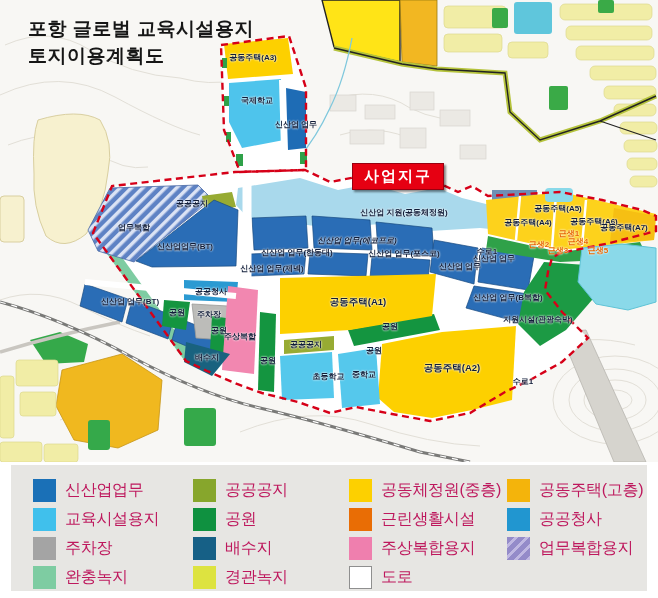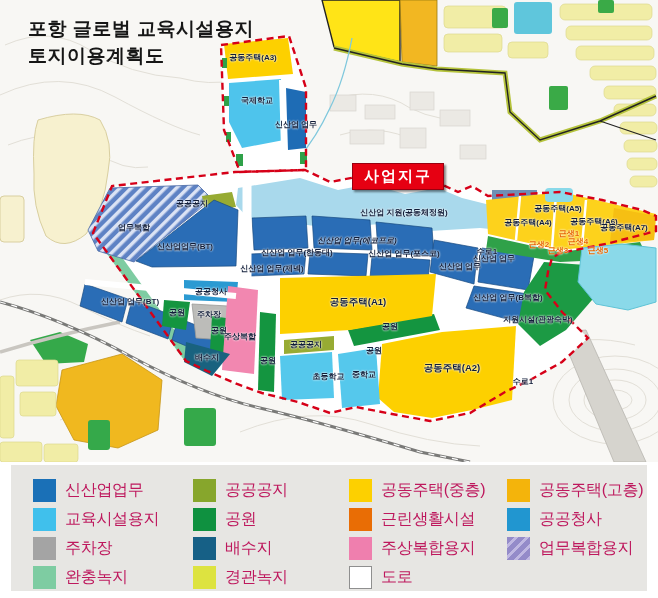--- a/index.html
+++ b/index.html
@@ -296,21 +296,21 @@
           <span class="llab">배수지</span>
         </div>
         <div class="litem">
           <span class="lsw" style="background: rgb(221, 227, 64);"></span>
           <span class="llab">경관녹지</span>
         </div>
       </div>
       <div class="lcol" style="left: 338px;">
         <div class="litem">
           <span class="lsw" style="background: rgb(253, 208, 0);"></span>
-          <span class="llab">공동주택(중층)</span>
+          <span class="llab">공동체정원(중층)</span>
         </div>
         <div class="litem">
           <span class="lsw" style="background: rgb(233, 109, 5);"></span>
           <span class="llab">근린생활시설</span>
         </div>
         <div class="litem">
           <span class="lsw" style="background: rgb(239, 127, 174);"></span>
           <span class="llab">주상복합용지</span>
         </div>
         <div class="litem">

